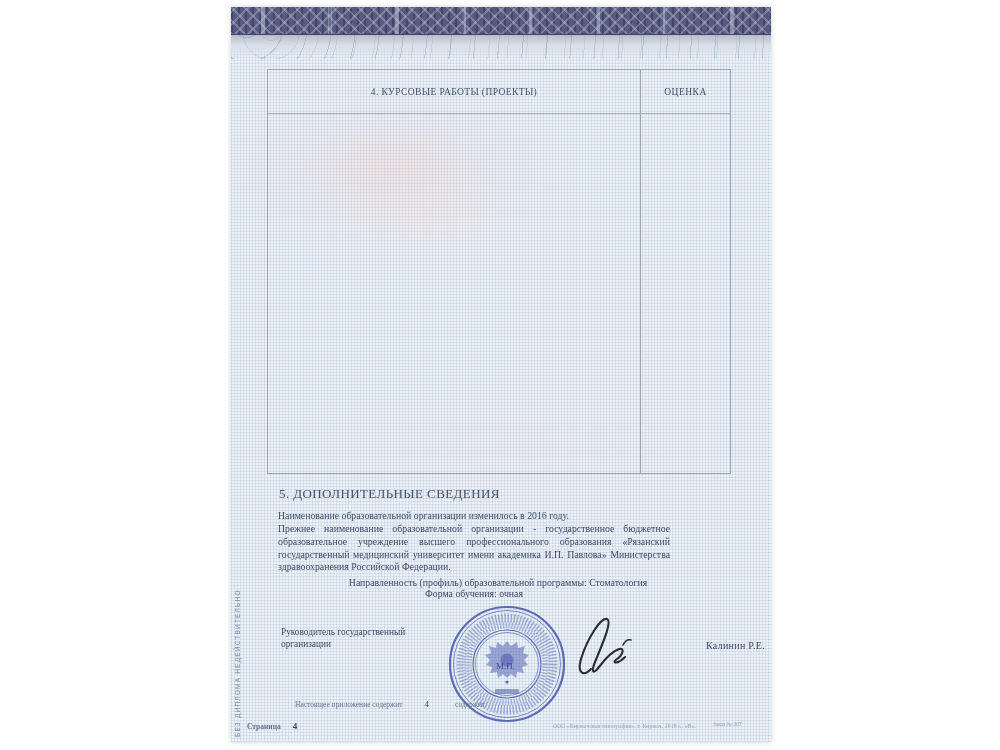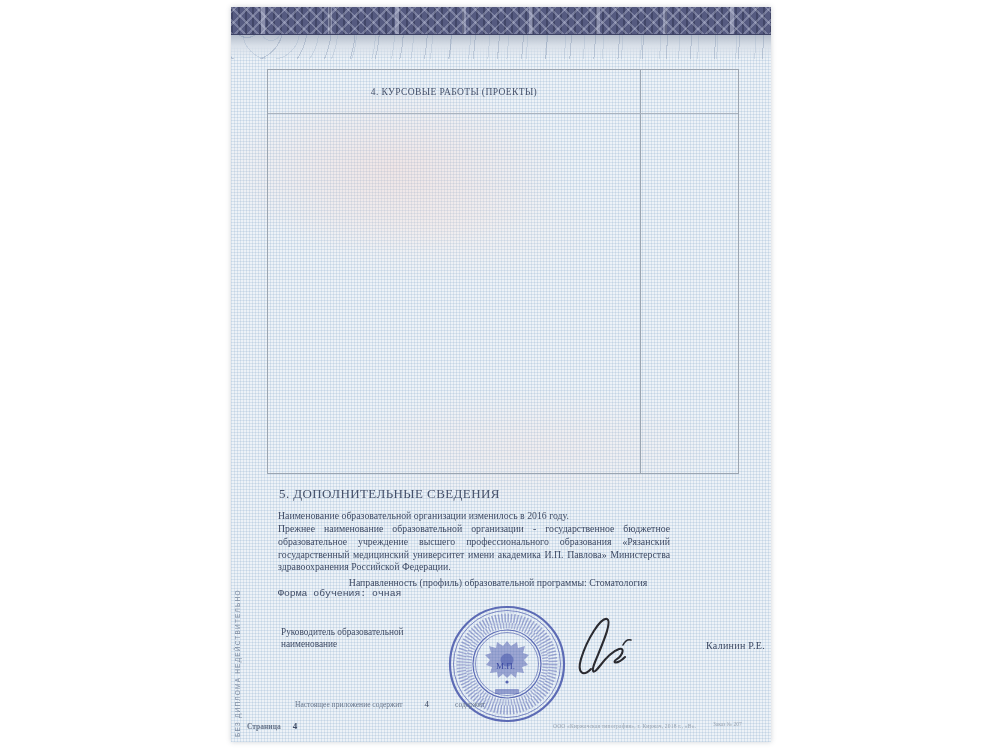--- a/index.html
+++ b/index.html
@@ -41,21 +41,20 @@
   .side-text{
     position:absolute;left:3px;top:565px;height:165px;width:14px;
     writing-mode:vertical-rl;transform:rotate(180deg);
     font-family:"Liberation Sans", sans-serif;
     font-size:6.5px;letter-spacing:1.2px;color:#7d8ba0;white-space:nowrap;
   }
   
   .cw-table{
     position:absolute;left:36px;top:62px;width:462px;height:403px;
     border:1px solid #9ba5b1;
-    padding-left:8px;
   }
   .cw-header{
     position:absolute;left:0;top:0;width:100%;height:43px;
     border-bottom:1px solid #aab3be;
   }
   .cw-col-divider{
     position:absolute;left:372px;top:0;width:1px;height:100%;background:#9ba5b1;
   }
   .cw-title{
     position:absolute;left:0;top:0;width:372px;height:43px;
@@ -71,21 +70,21 @@
   .sec5-heading{
     position:absolute;left:48px;top:479px;font-size:13px;letter-spacing:0.4px;color:#44506a;
   }
   .sec5-para{
     position:absolute;left:47px;width:392px;
     font-size:9.8px;line-height:12.8px;color:#3e4a64;text-align:justify;margin:0;
   }
   .p1{top:503px;}
   .p2{top:516px;}
   .p3{top:570px;text-align:center;padding-left:24px;}
-  .p4{top:581px;text-align:left;font-family:Liberation Mono, monospace;}
+  .p4{top:581px;text-align:center;}
   
   .role-label{
     position:absolute;left:50px;top:619px;width:150px;
     font-size:9.3px;line-height:12px;color:#3e4a64;
   }
   .seal{position:absolute;left:216px;top:596px;width:120px;height:122px;}
   .sig{position:absolute;left:322px;top:600px;width:95px;height:90px;}
   .head-name{
     position:absolute;left:430px;top:633px;font-size:10px;color:#3e4a64;letter-spacing:0.3px;margin-left:45px;
   }
@@ -112,31 +111,32 @@
 
   <div class="band-top"></div>
   <div class="band-wave"></div>
 
   <div class="side-text">БЕЗ ДИПЛОМА НЕДЕЙСТВИТЕЛЬНО</div>
 
   <div class="cw-table">
     <div class="cw-col-divider"></div>
     <div class="cw-header">
       <div class="cw-title">4. КУРСОВЫЕ РАБОТЫ (ПРОЕКТЫ)</div>
+      <div class="cw-grade">ОЦЕНКА</div>
     </div>
   </div>
 
   <div class="sec5-heading">5. ДОПОЛНИТЕЛЬНЫЕ СВЕДЕНИЯ</div>
 
   <p class="sec5-para p1">Наименование образовательной организации изменилось в 2016 году.</p>
   <p class="sec5-para p2">Прежнее наименование образовательной организации  -  государственное бюджетное  образовательное учреждение высшего  профессионального  образования    «Рязанский  государственный  медицинский  университет  имени академика И.П. Павлова»  Министерства здравоохранения Российской Федерации.</p>
   <p class="sec5-para p3">Направленность (профиль) образовательной программы: Стоматология</p>
   <p class="sec5-para p4">Форма обучения: очная</p>
 
-  <div class="role-label">Руководитель образовательной наименование</div>
+  <div class="role-label">Руководитель государственный организации</div>
 
   <svg class="seal" viewBox="0 0 120 122">
     <g stroke="#4150a8" fill="none" opacity="0.82">
       <circle cx="60" cy="61" r="57" stroke-width="2.2"></circle>
       <circle cx="60" cy="61" r="53.5" stroke-width="0.8"></circle>
       <circle cx="60" cy="61" r="46" stroke-width="9" stroke-dasharray="1.4,1.7" opacity="0.55"></circle>
       <circle cx="60" cy="61" r="38.5" stroke-width="6" stroke-dasharray="1.3,1.6" opacity="0.5"></circle>
       <circle cx="60" cy="61" r="34" stroke-width="1.2"></circle>
       <circle cx="60" cy="61" r="31.5" stroke-width="0.7"></circle>
     </g>

